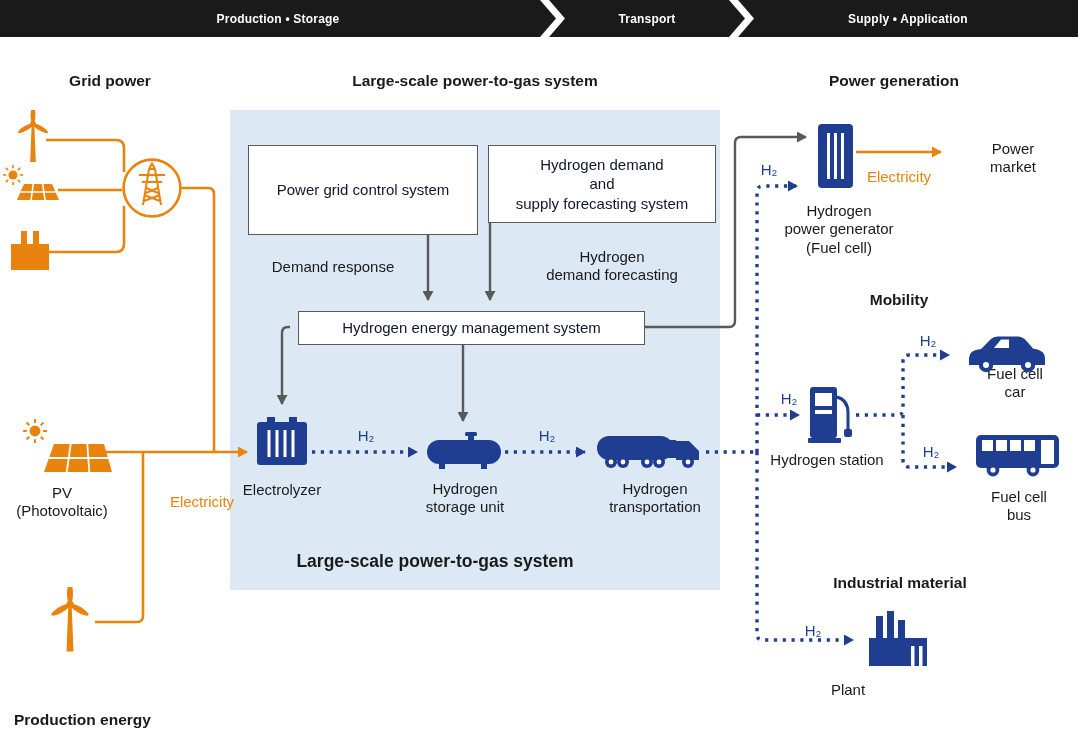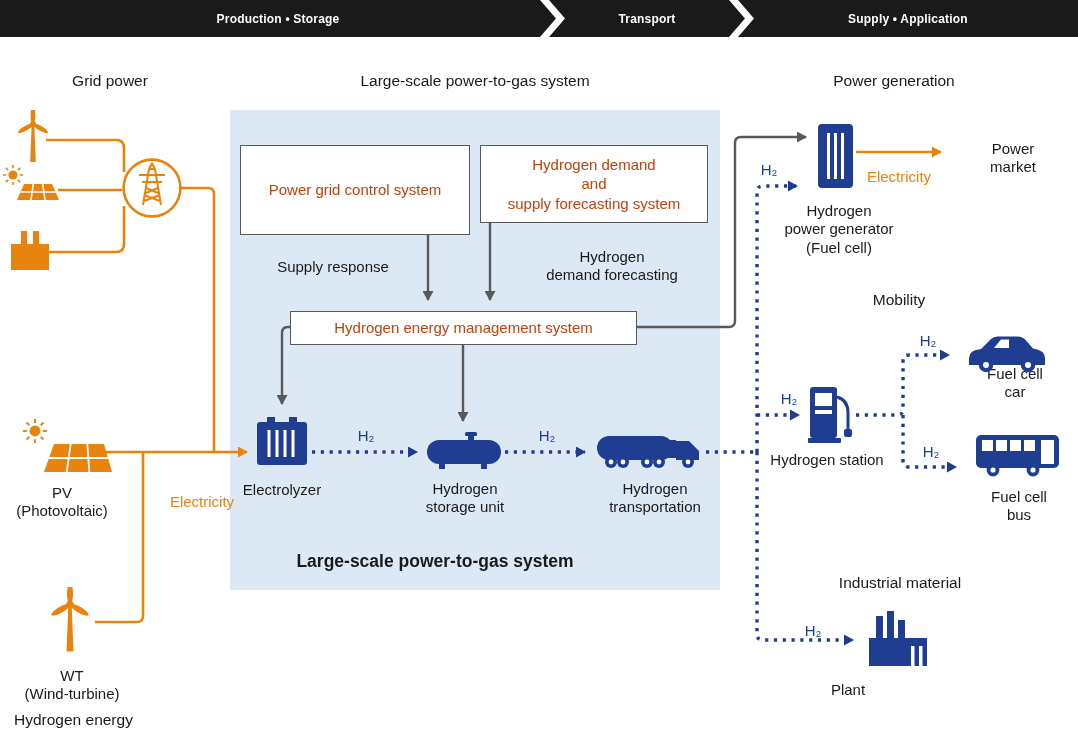--- a/index.html
+++ b/index.html
@@ -11,27 +11,27 @@
   .hdr {
     position:absolute; top:0; height:37px; background:var(--c-dark); color:#fff;
     display:flex; align-items:center; justify-content:center;
     font-size:12px; font-weight:bold; letter-spacing:.2px;
   }
   .bluebox { position:absolute; left:230px; top:110px; width:490px; height:480px; background:var(--c-lightblue); }
   svg.lines { position:absolute; left:0; top:0; }
   .wbox {
     position:absolute; background:#fff; border:1.5px solid var(--c-gray);
     display:flex; align-items:center; justify-content:center; text-align:center;
-    font-size:15px; line-height:1.3; white-space:pre-line; color:#c2410c;
+    font-size:15px; line-height:1.3; white-space:pre-line; color:#0f172a;margin-left:8px;
   }
   .lbl {
     position:absolute; transform:translate(-50%,-50%); text-align:center;
     white-space:pre-line; font-size:15px; line-height:1.22; color:#1a1a1a;
   }
-  .b  { font-weight:normal; font-size:15.5px; }
+  .b  { font-weight:bold; font-size:15.5px; }
   .big { font-weight:bold; font-size:17.5px; }
   .la { transform:translate(0,-50%); text-align:left; }
   .oC { color:var(--c-orange);margin-top:35px; }
   .bC { color:var(--c-blue); }
   .icon { position:absolute; }
   
   .oF { fill:var(--c-orange); }
   .oS { stroke:var(--c-orange); fill:none; }
   .gF { fill:var(--c-gray); }
   .gS { stroke:var(--c-gray); fill:none; }
@@ -119,37 +119,35 @@
   <div class="wbox" style="left:240px;top:145px;width:230px;height:90px">Power grid control system</div>
   <div class="wbox" style="left:480px;top:145px;width:228px;height:78px">Hydrogen demand
 and
 supply forecasting system</div>
   <div class="wbox" style="left:290px;top:311px;width:347px;height:34px">Hydrogen energy management system</div>
 
   <div class="lbl b" style="left:110px;top:81px">Grid power</div>
   <div class="lbl b" style="left:475px;top:81px">Large-scale power-to-gas system</div>
   <div class="lbl b" style="left:894px;top:81px">Power generation</div>
 
-  <div class="lbl" style="left:333px;top:267px">Supply response</div>
+  <div class="lbl" style="left:333px;top:267px">Demand response</div>
   <div class="lbl" style="left:612px;top:266px">Hydrogen
 demand forecasting</div>
 
   <div class="lbl" style="left:282px;top:490px">Electrolyzer</div>
   <div class="lbl" style="left:465px;top:498px">Hydrogen
 storage unit</div>
   <div class="lbl" style="left:655px;top:498px">Hydrogen
 transportation</div>
   <div class="lbl big" style="left:435px;top:562px">Large-scale power-to-gas system</div>
 
   <div class="lbl oC" style="left:202px;top:467px">Electricity</div>
   <div class="lbl" style="left:62px;top:502px">PV
 (Photovoltaic)</div>
-  <div class="lbl" style="left:72px;top:685px">WT
-(Wind-turbine)</div>
-  <div class="lbl b la" style="left:14px;top:720px">Hydrogen energy</div>
+  <div class="lbl b la" style="left:14px;top:720px">Production energy</div>
 
   <div class="lbl bC" style="left:366px;top:436px">H₂</div>
   <div class="lbl bC" style="left:547px;top:436px">H₂</div>
   <div class="lbl bC" style="left:769px;top:170px">H₂</div>
   <div class="lbl bC" style="left:789px;top:399px">H₂</div>
   <div class="lbl bC" style="left:813px;top:631px">H₂</div>
   <div class="lbl bC" style="left:928px;top:341px">H₂</div>
   <div class="lbl bC" style="left:931px;top:452px">H₂</div>
 
   <div class="lbl oC" style="left:899px;top:142px">Electricity</div>

